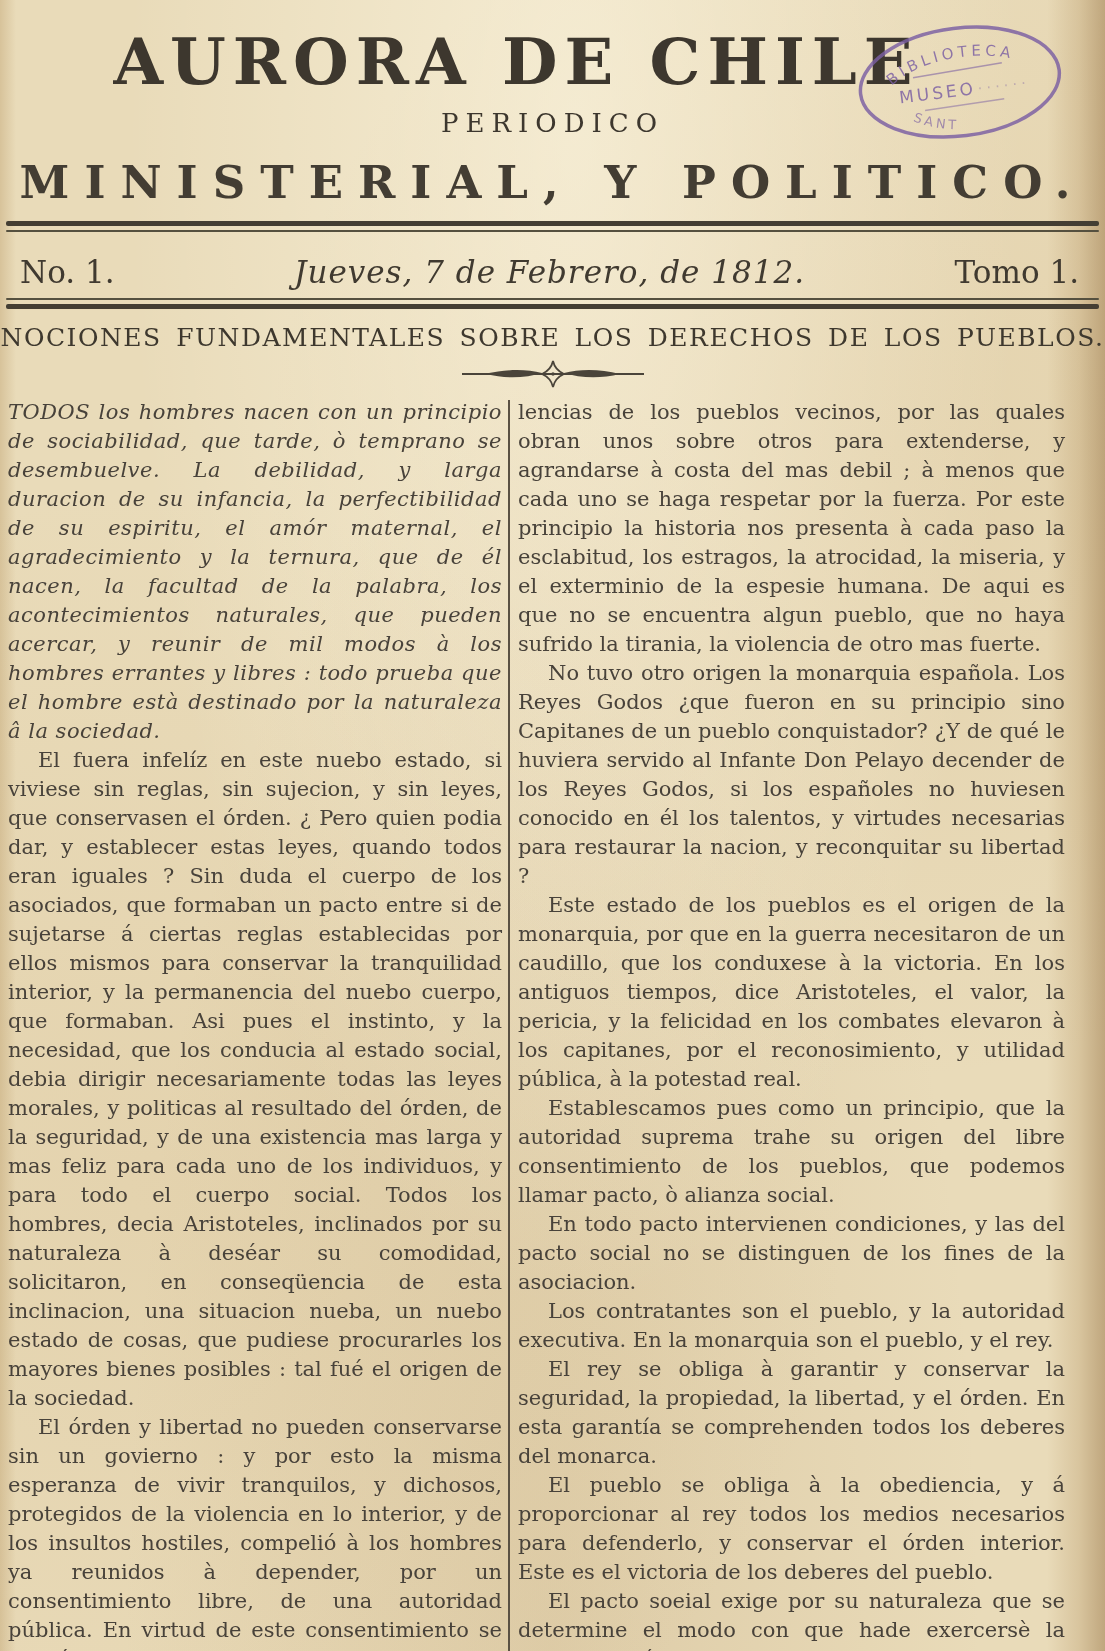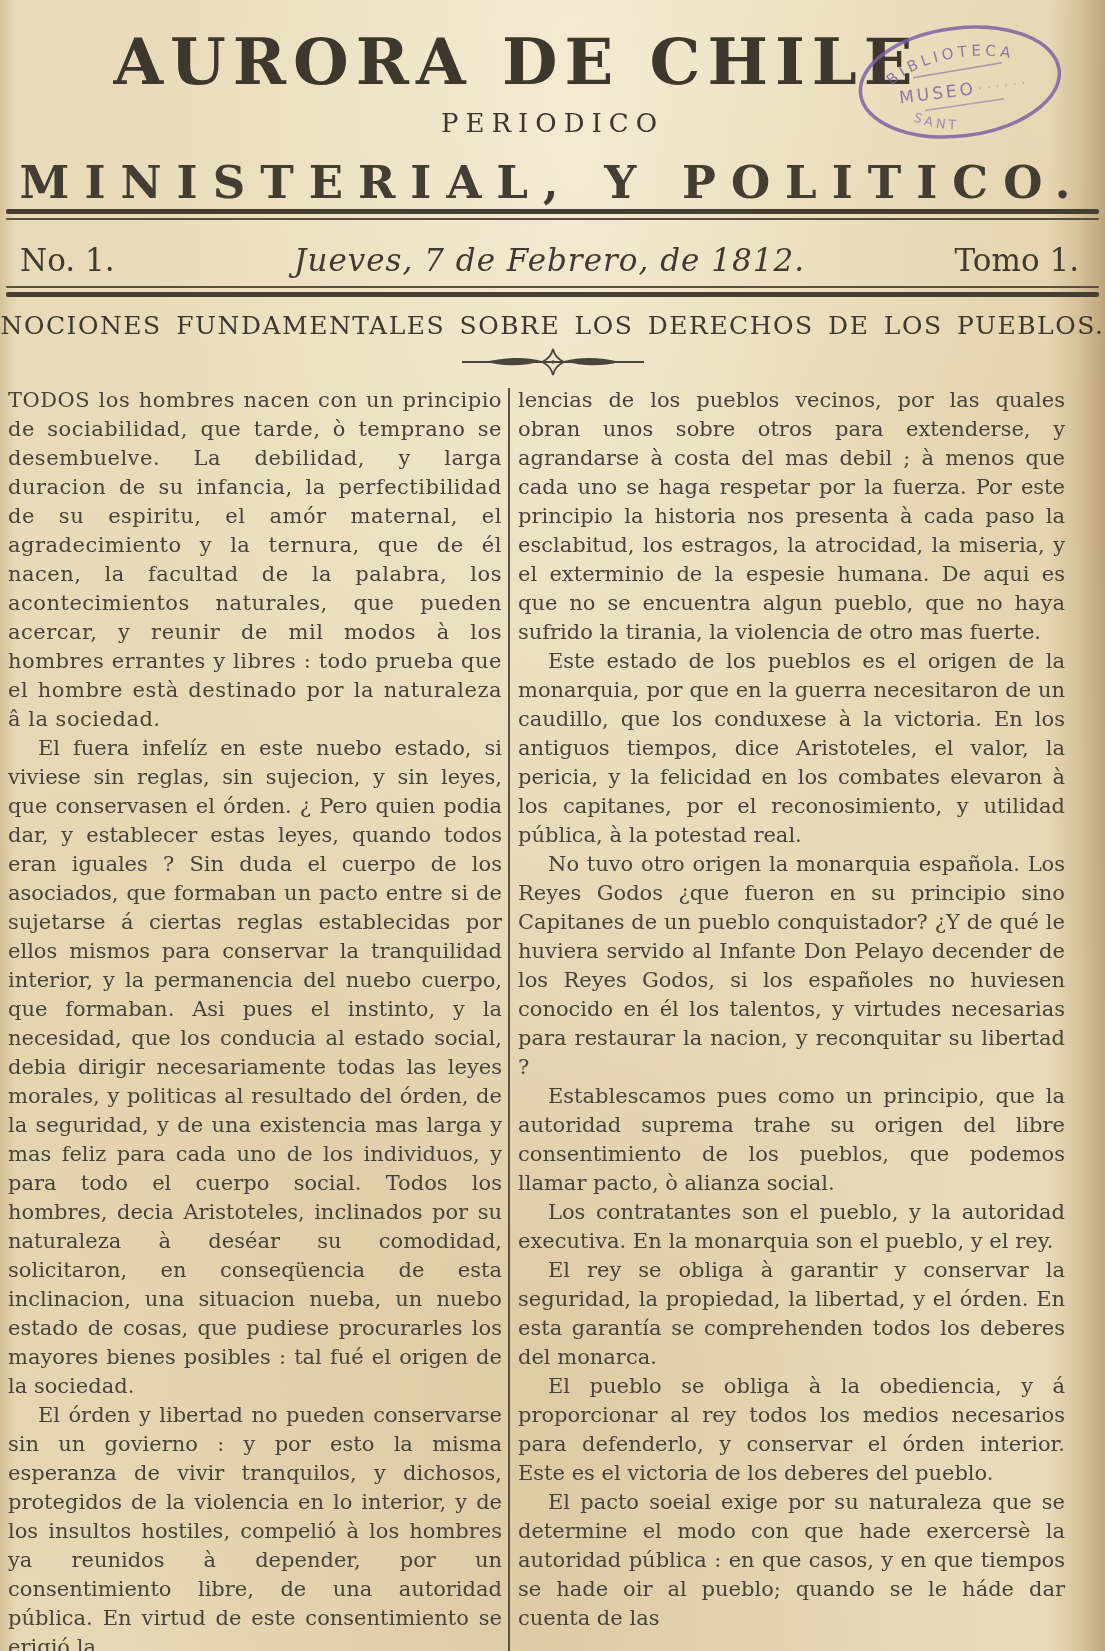--- a/index.html
+++ b/index.html
@@ -26,21 +26,21 @@
     letter-spacing:7px;line-height:1;
     color:#3d372e;
     padding-right:72px;
   }
   .subtitle{
     margin-top:14px;
     font-size:26px;letter-spacing:7px;
     color:#3d372e;
   }
   .subtitle2{
-    margin-top:18px;margin-bottom:0;
+    margin-top:18px;margin-bottom:12px;
     font-size:45px;font-weight:bold;
     letter-spacing:15px;
     color:#433d33;
     white-space:nowrap;
   }
   .stamp{
     position:absolute;top:20px;left:852px;
     width:216px;height:126px;
     transform:rotate(-7deg);
     color:#7b5fa3;opacity:.82;
@@ -78,21 +78,21 @@
   }
   .col-left{width:494px;}
   .col-divider{
     width:2px;background:#5a5143;
     margin:2px 8px 0 6px;
     align-self:stretch;
   }
   .col-right{flex:1;}
   .col p{margin:0;}
   .col p.indent{text-indent:30px;}
-  .lead{letter-spacing:.5px;}
+  .lead{letter-spacing:.5px;font-style:italic;}
 </style>
 </head>
 <body>
 
 <div class="page">
 
   <svg class="stamp" viewBox="0 0 216 126">
     <ellipse cx="108" cy="62" rx="100" ry="54" fill="none" stroke="currentColor" stroke-width="3.5"></ellipse>
     <path id="stamp-top-arc" d="M 26,74 A 90,48 0 0 1 190,60" fill="none"></path>
     <path id="stamp-bottom-arc" d="M 52,92 A 88,46 0 0 0 118,110" fill="none"></path>
@@ -146,23 +146,24 @@
       <p class="lead">TODOS los hombres nacen con un principio de sociabilidad, que tarde, ò temprano se desembuelve.  La debilidad, y larga duracion de su infancia, la perfectibilidad de su espiritu, el amór maternal, el agradecimiento y la ternura, que de él nacen, la facultad de la palabra, los acontecimientos naturales, que pueden acercar, y reunir de mil modos à los hombres errantes y libres : todo prueba que el hombre està destinado por la naturaleza â la sociedad.</p>
       <p class="indent">El fuera infelíz en este nuebo estado, si viviese sin reglas, sin sujecion, y sin leyes, que conservasen el órden.  ¿ Pero quien podia dar, y establecer estas leyes, quando todos eran iguales ?  Sin duda el cuerpo de los asociados, que formaban un pacto entre si de sujetarse á ciertas reglas establecidas por ellos mismos para conservar la tranquilidad interior, y la permanencia del nuebo cuerpo, que formaban.  Asi pues el instinto, y la necesidad, que los conducia al estado social, debia dirigir necesariamente todas las leyes morales, y politicas al resultado del órden, de la seguridad, y de una existencia mas larga y mas feliz para cada uno de los individuos, y para todo el cuerpo social.  Todos los hombres, decia Aristoteles, inclinados por su naturaleza à deséar su comodidad, solicitaron, en conseqüencia de esta inclinacion, una situacion nueba, un nuebo estado de cosas, que pudiese procurarles los mayores bienes posibles :  tal fué el origen de la sociedad.</p>
       <p class="indent"><span>El órden y libertad no pueden conservarse sin un govierno :  y por esto la misma esperanza de vivir tranquilos, y dichosos, protegidos de la violencia en lo interior, y de los insultos hostiles, compelió à los hombres ya reunidos à depender, por un consentimiento libre, de una autoridad pública.  En virtud de este consentimiento se erigió la </span></p>
 
     </div>
 
     <div class="col-divider"></div>
 
     <div class="col col-right">
       <p>lencias de los pueblos vecinos, por las quales obran unos sobre otros para extenderse, y agrandarse à costa del mas debil ;  à menos que cada uno se haga respetar por la fuerza.  Por este principio la historia nos presenta à cada paso la esclabitud, los estragos, la atrocidad, la miseria, y el exterminio de la espesie humana.  De aqui es que no se encuentra algun pueblo, que no haya sufrido la tirania, la violencia de otro mas fuerte.</p>
+      <p class="indent">No tuvo otro origen la monarquia española.  Los Reyes Godos ¿que fueron en su principio sino Capitanes de un pueblo conquistador?  ¿Y de qué le huviera servido al Infante Don Pelayo decender de los Reyes Godos, si los españoles no huviesen conocido en él los talentos, y virtudes necesarias para restaurar la nacion, y reconquitar su libertad ?</p>
       <p class="indent">Este estado de los pueblos es el origen de la monarquia, por que en la guerra necesitaron de un caudillo, que los conduxese à la victoria.  En los antiguos tiempos, dice Aristoteles, el valor, la pericia, y la felicidad en los combates elevaron à los capitanes, por el reconosimiento, y utilidad pública, à la potestad real.</p>
-      <p class="indent">No tuvo otro origen la monarquia española.  Los Reyes Godos ¿que fueron en su principio sino Capitanes de un pueblo conquistador?  ¿Y de qué le huviera servido al Infante Don Pelayo decender de los Reyes Godos, si los españoles no huviesen conocido en él los talentos, y virtudes necesarias para restaurar la nacion, y reconquitar su libertad ?</p>
       <p class="indent">Establescamos pues como un principio, que la autoridad suprema trahe su origen del libre consentimiento de los pueblos, que podemos llamar pacto, ò alianza social.</p>
+      <p class="indent">En todo pacto intervienen condiciones, y las del pacto social no se distinguen de los fines de la asociacion.</p>
       <p class="indent">Los contratantes son el pueblo, y la autoridad executiva.  En la monarquia son el pueblo, y el rey.</p>
       <p class="indent">El rey se obliga à garantir y conservar la seguridad, la propiedad, la libertad, y el órden.  En esta garantía se comprehenden todos los deberes del monarca.</p>
       <p class="indent">El pueblo se obliga à la obediencia, y á proporcionar al rey todos los medios necesarios para defenderlo, y conservar el órden interior.  Este es el victoria de los deberes del pueblo.</p>
       <p class="indent">El pacto soeial exige por su naturaleza que se determine el modo con que hade exercersè la autoridad pública :  en que casos, y en que tiempos se hade oir al pueblo;  quando se le háde dar cuenta de las</p>
     </div>
 
   </div>
 
 </div>
 

